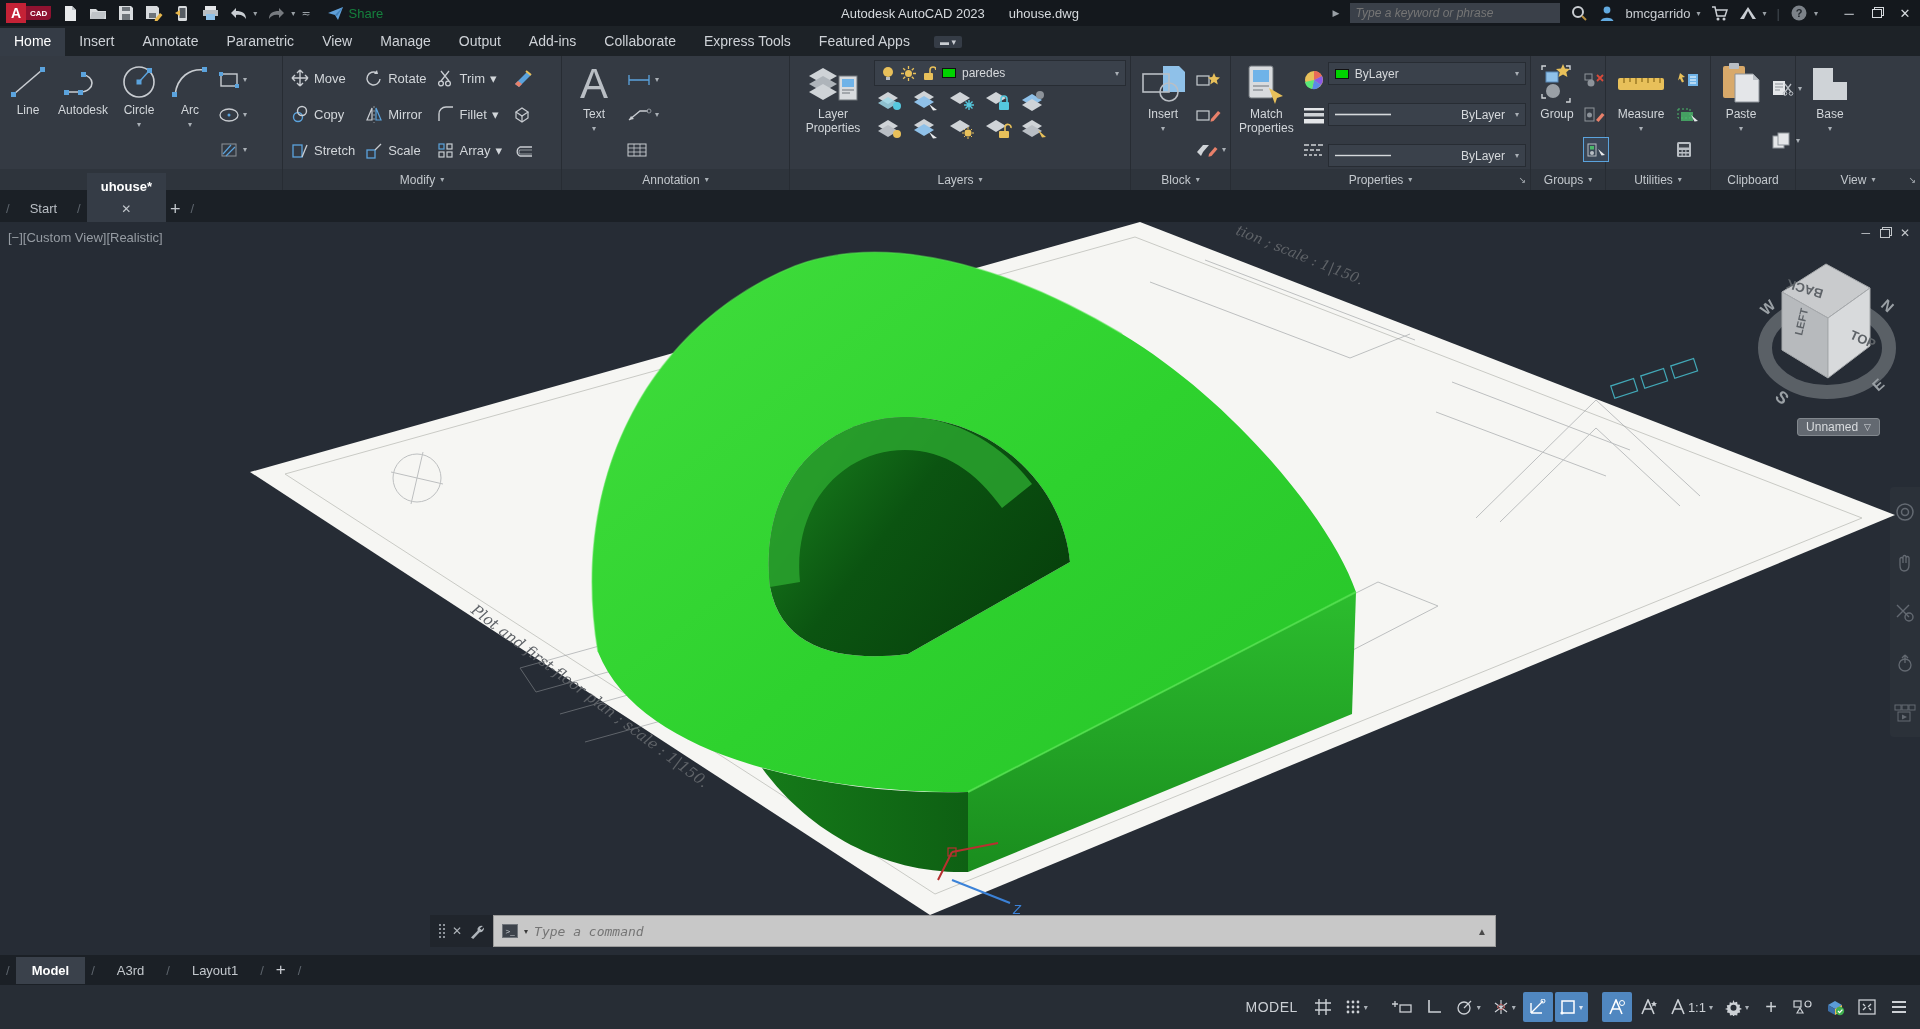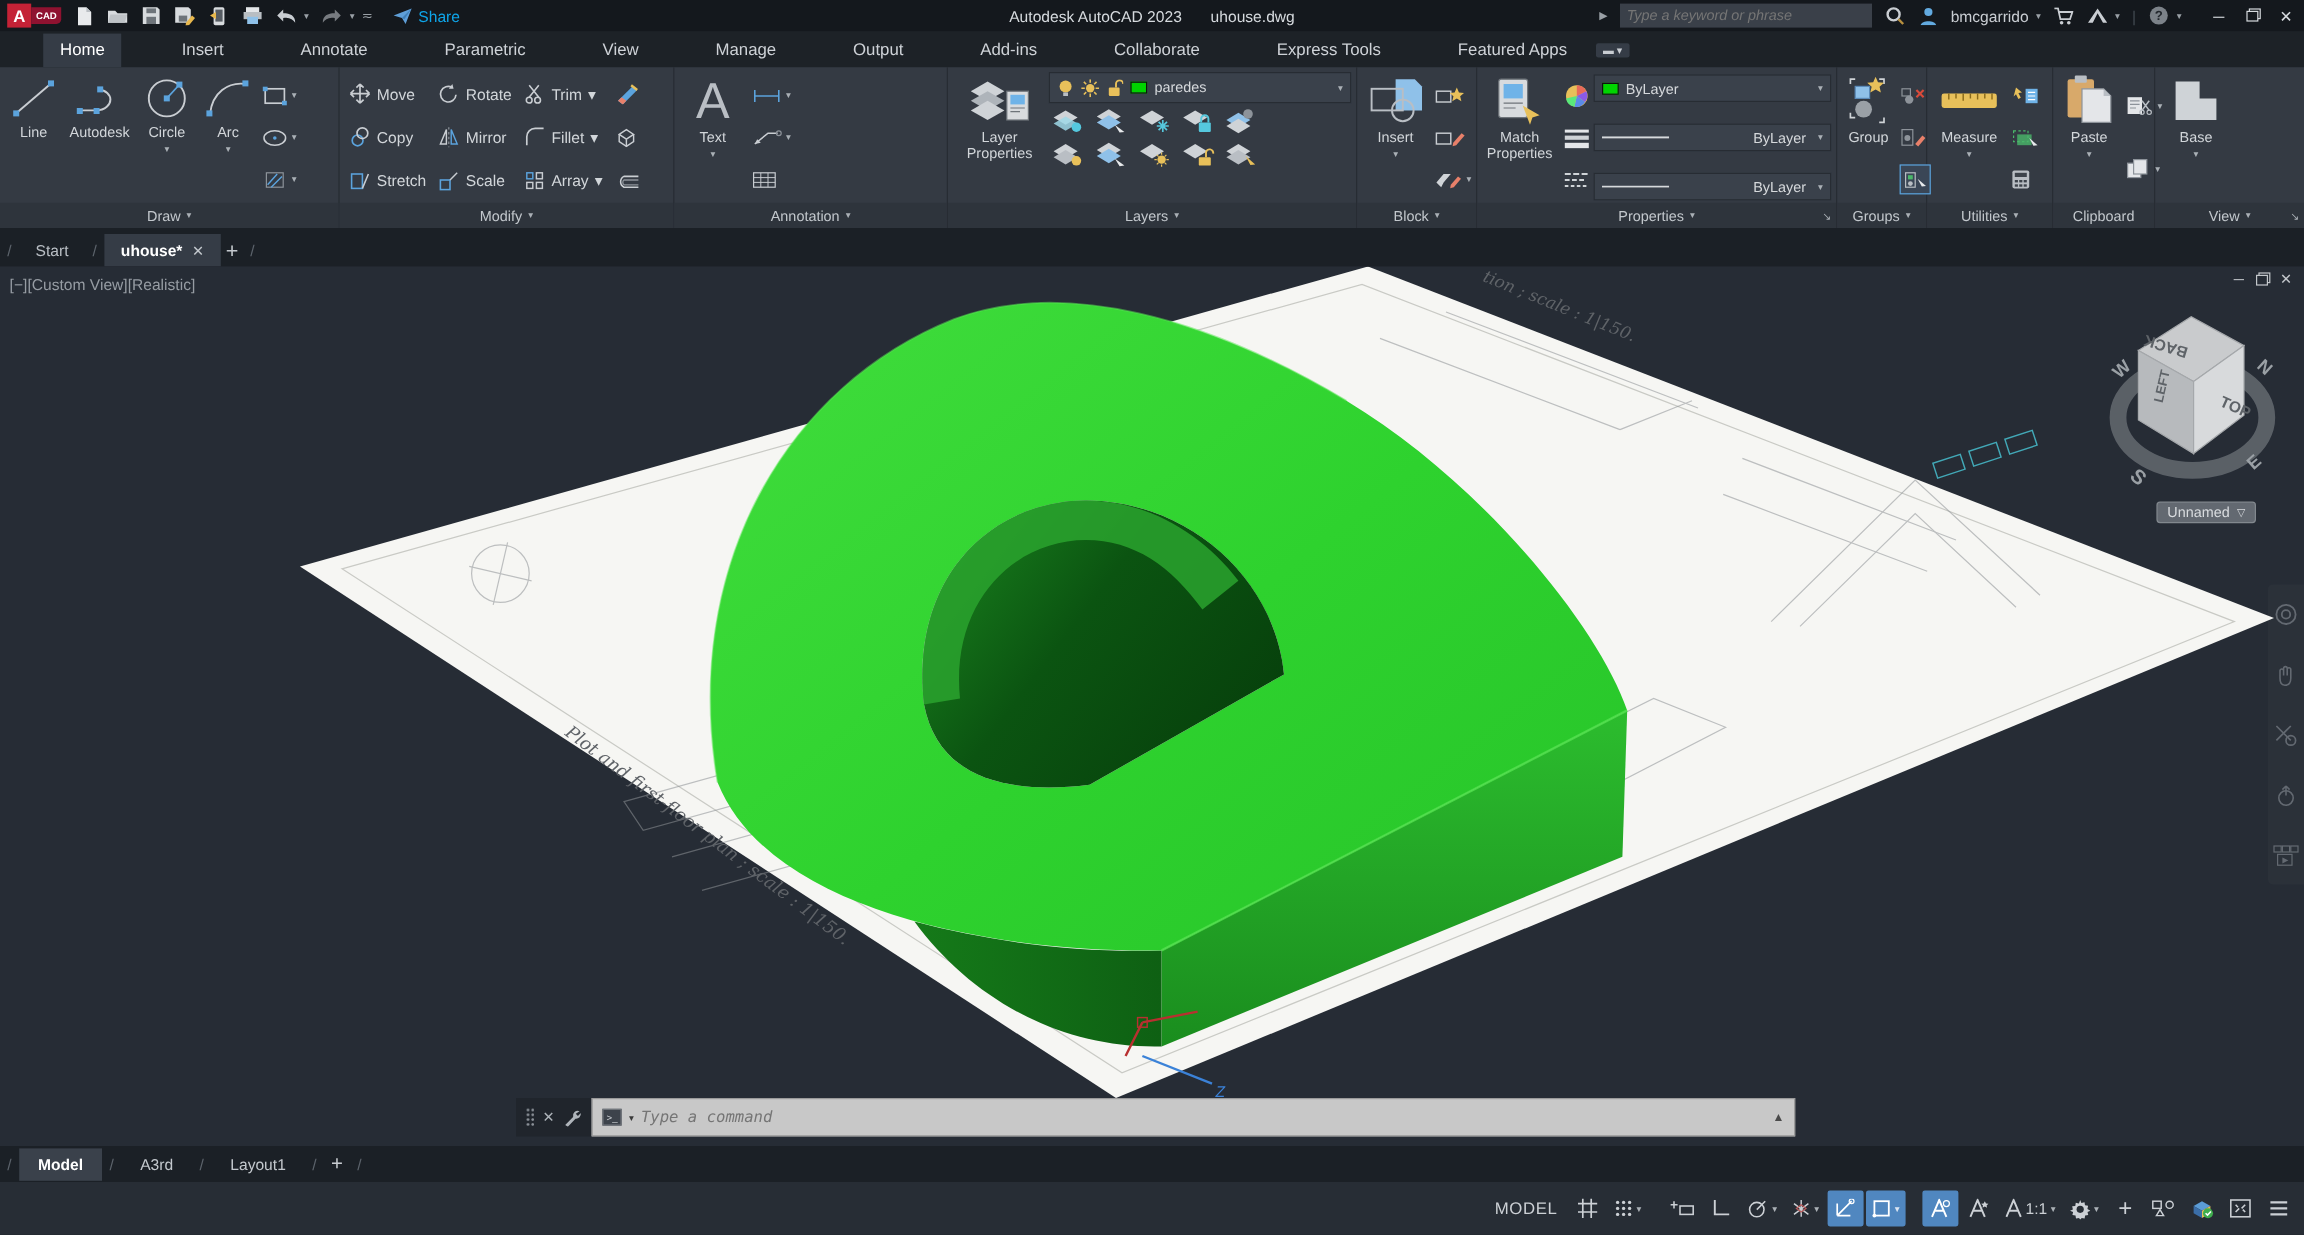--- a/index.html
+++ b/index.html
@@ -9,33 +9,33 @@
 
   
   #titlebar { top:0; height:26px; background:#14181d; display:flex; align-items:center; color:#c9cdd2; font-size:13px; }
   .qat { display:flex; align-items:center; gap:10px; padding-left:6px; }
   .acad-logo { display:flex; align-items:center; }
   .acad-a { width:20px; height:20px; background:#c42236; color:#fff; font-weight:bold; font-size:14px; display:flex; align-items:center; justify-content:center; }
   .acad-cad { height:14px; background:#8f1230; color:#fff; font-size:8px; font-weight:bold; padding:0 4px; display:flex; align-items:center; border-radius:0 0 4px 0; }
   .qat-ic { width:18px; height:18px; display:flex; align-items:center; justify-content:center; color:#c9cdd2; }
   .qat-ic svg { display:block; }
   .tiny-caret { font-size:8px; color:#9aa0a6; margin-left:-4px; }
-  .share { color:#0ea5e9; display:flex; gap:5px; align-items:center; margin-left:6px;justify-content:space-between; }
+  .share { color:#15803d; display:flex; gap:5px; align-items:center; margin-left:6px;justify-content:space-between; }
   #title-center { position:absolute; left:0; right:0; text-align:center; pointer-events:none; color:#d6dade; }
   #title-center b { font-weight:normal; margin-left:24px; }
   #title-right { margin-left:auto; display:flex; align-items:center; gap:10px; padding-right:8px; z-index:2; }
   .search-wrap { display:flex; align-items:center; background:#3a4049; height:20px; width:210px; padding:0 6px; }
   .search-wrap input { background:transparent; border:0; outline:0; color:#ffffff; font-style:italic; font-size:12px; width:100%; font-family:"Liberation Sans",sans-serif; }
   .win-btns { display:flex; gap:14px; align-items:center; margin-left:14px; color:#d6dade; }
   .wb { width:14px; text-align:center; cursor:default; }
   .restore-box { width:10px; height:9px; border:1px solid #d6dade; box-shadow:2px -2px 0 -1px #14181d, 2px -2px 0 0 #d6dade; display:inline-block; }
 
   
   #ribbontabs { top:26px; height:30px; background:#1d2227; display:flex; align-items:flex-end; color:#ced2d7; font-size:14px; }
-  .rtab { padding:5px 14px 7px; cursor:default;margin-left:36px; }
+  .rtab { padding:5px 14px 7px; cursor:default; }
   .rtab.active { background:#353c46; color:#fff; }
   .ribbon-toggle { margin-left:10px; margin-bottom:8px; background:#353c46; border-radius:2px; padding:1px 6px; font-size:9px; color:#c9cdd2; }
 
   
   #ribbon { top:56px; height:134px; background:#343a43; display:flex; }
   .panel { height:100%; border-right:1px solid #272c33; display:flex; flex-direction:column; }
   .panel-content { flex:1; display:flex; align-items:stretch; padding:4px 4px 0; gap:2px; }
   .panel-label { height:21px; display:flex; align-items:center; justify-content:center; gap:5px; font-size:12px; color:#c3c8cd; background:#2e343c; position:relative; }
   .panel-label .caret { font-size:8px; color:#aab0b6; }
   .launcher { position:absolute; right:4px; font-size:9px; color:#aab0b6; }
@@ -52,21 +52,21 @@
   .field { background:#3a414b; border:1px solid #272c33; height:23px; display:flex; align-items:center; gap:6px; padding:0 6px; color:#d6d9dc; font-size:12px; }
   .field .caret { margin-left:auto; font-size:8px; color:#aab0b6; }
   .swatch { width:14px; height:10px; background:#00d400; border:1px solid #111; }
   .layerbar-row { display:flex; flex-direction:column; gap:2px; }
   .layer-tools { display:flex; gap:6px; padding:2px 2px; }
 
   
   #filetabs { top:190px; height:32px; background:#1b2026; display:flex; align-items:flex-end; color:#b9bec4; font-size:13px; }
   .slash { color:#5d646c; margin:0 6px 6px; }
   .ftab { padding:6px 14px; display:flex; gap:8px; align-items:center; }
-  .ftab.active { background:#353c46; color:#fff; font-weight:bold; }
+  .ftab.active { background:#353c46; color:#fff; font-weight:bold;flex-direction:column; }
   .ftab .x { font-weight:normal; color:#c3c8cd; font-size:12px; }
   .ftab-plus { font-size:18px; color:#c3c8cd; margin:0 4px 2px; }
 
   
   #viewport { top:222px; height:733px; background:#262c35; overflow:hidden; }
   #vp-label { position:absolute; left:8px; top:8px; color:#969ca3; font-size:13px; z-index:5; }
   #vp-winbtns { position:absolute; right:10px; top:4px; display:flex; gap:10px; color:#c3c7cb; font-size:12px; z-index:5; align-items:center; }
   #viewcube { position:absolute; right:18px; top:18px; z-index:5; }
   #named-view-pill { position:absolute; right:40px; top:196px; z-index:5; background:rgba(150,156,162,.55); border:1px solid #82888e; border-radius:3px; color:#d9dcdf; font-size:12px; padding:1px 8px; display:flex; gap:6px; align-items:center; }
   #navbar { position:absolute; right:0px; top:265px; width:30px; height:250px; background:rgba(255,255,255,.05); border-radius:4px 0 0 4px; z-index:4; display:flex; flex-direction:column; align-items:center; justify-content:space-around; opacity:.45; }

